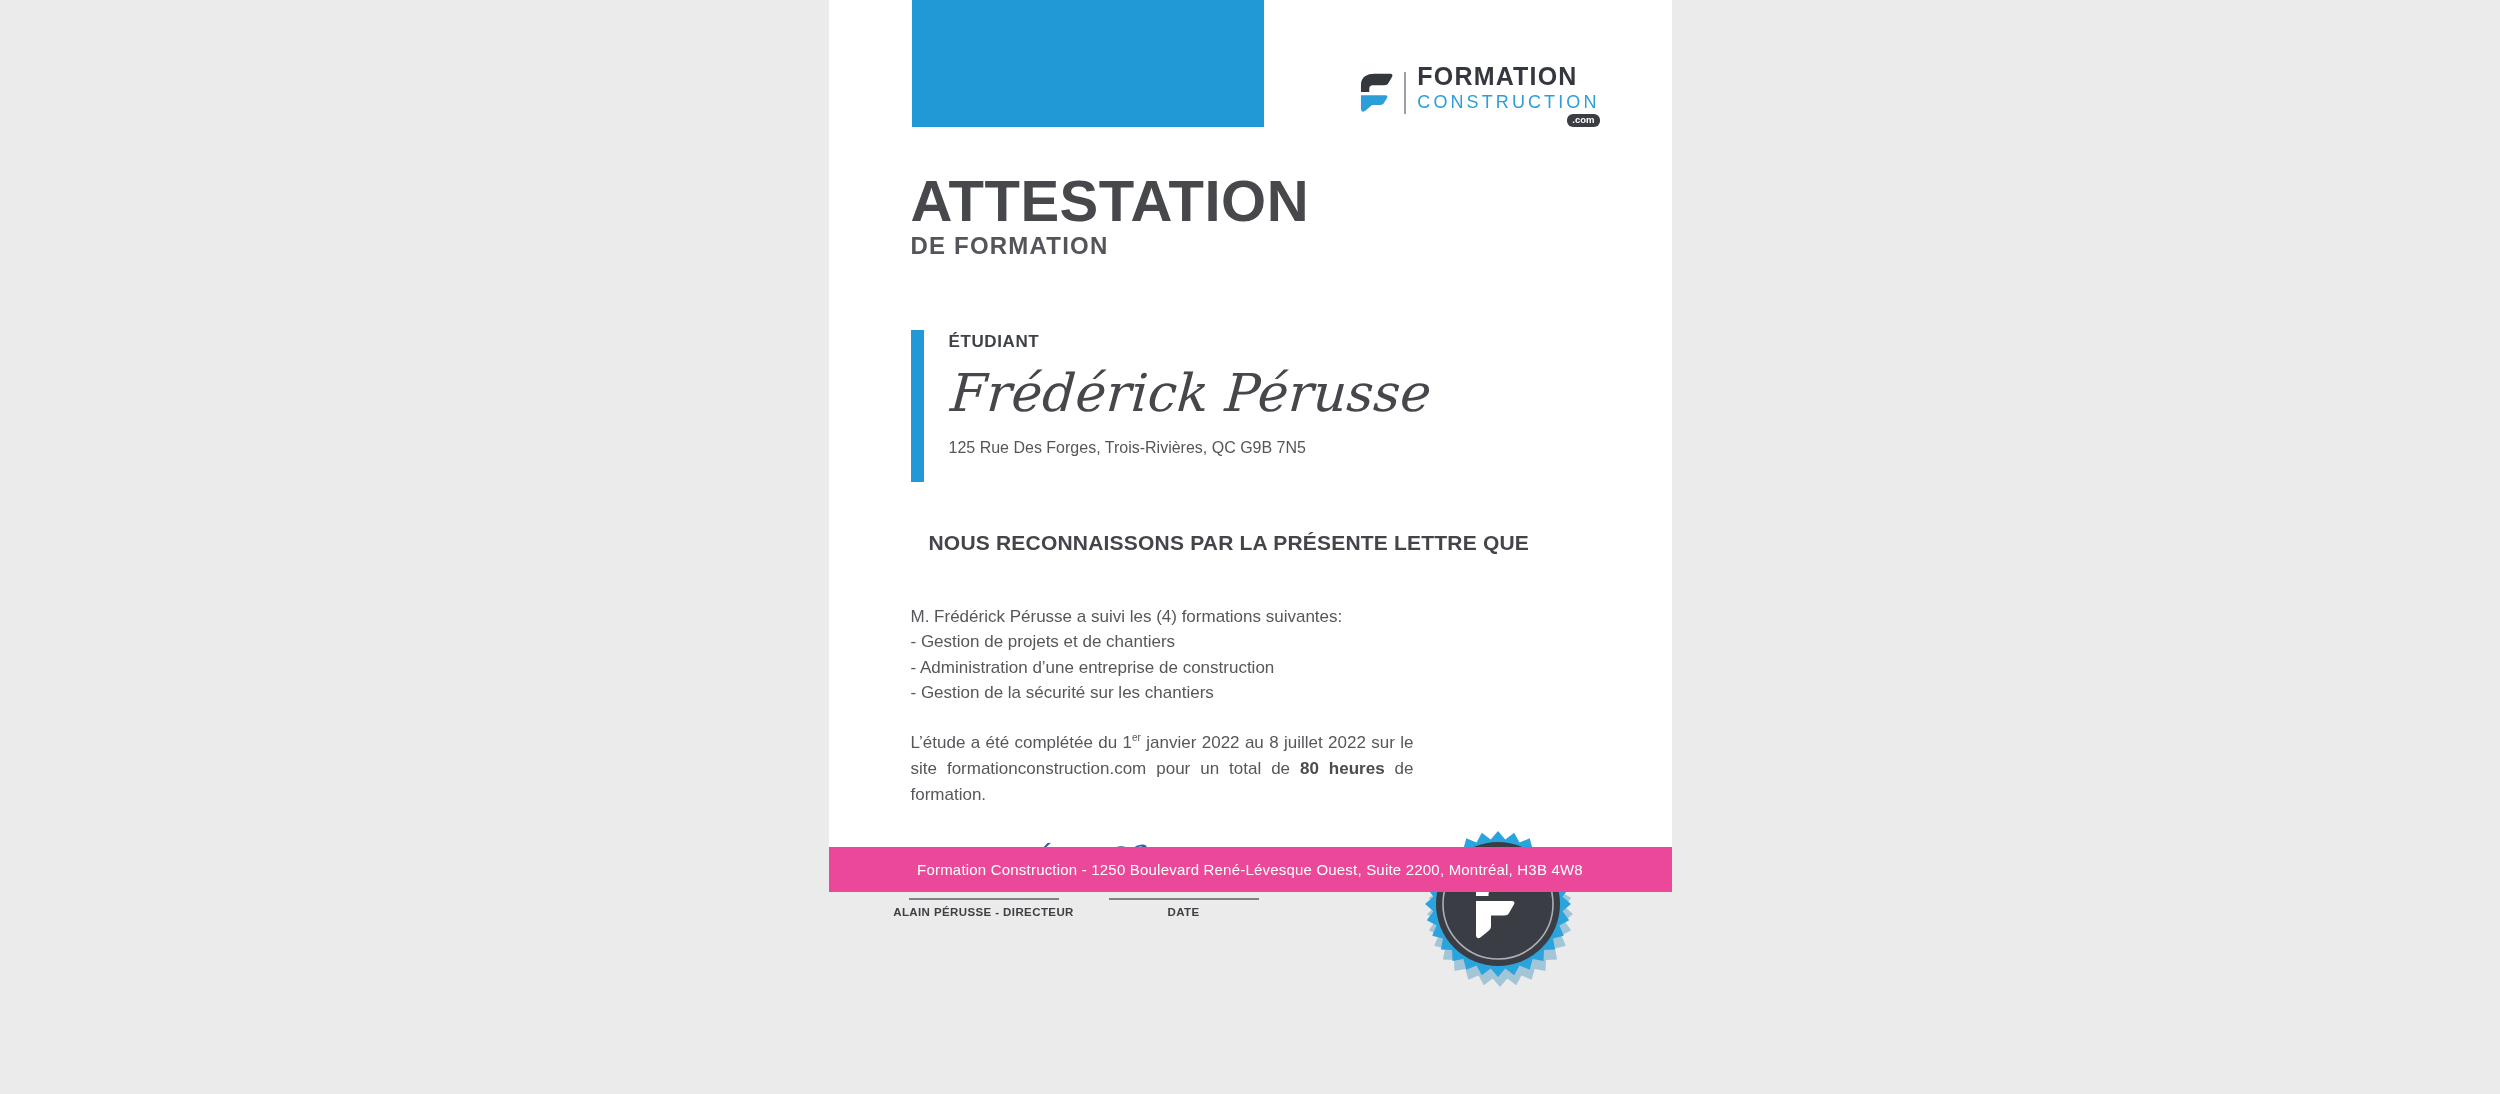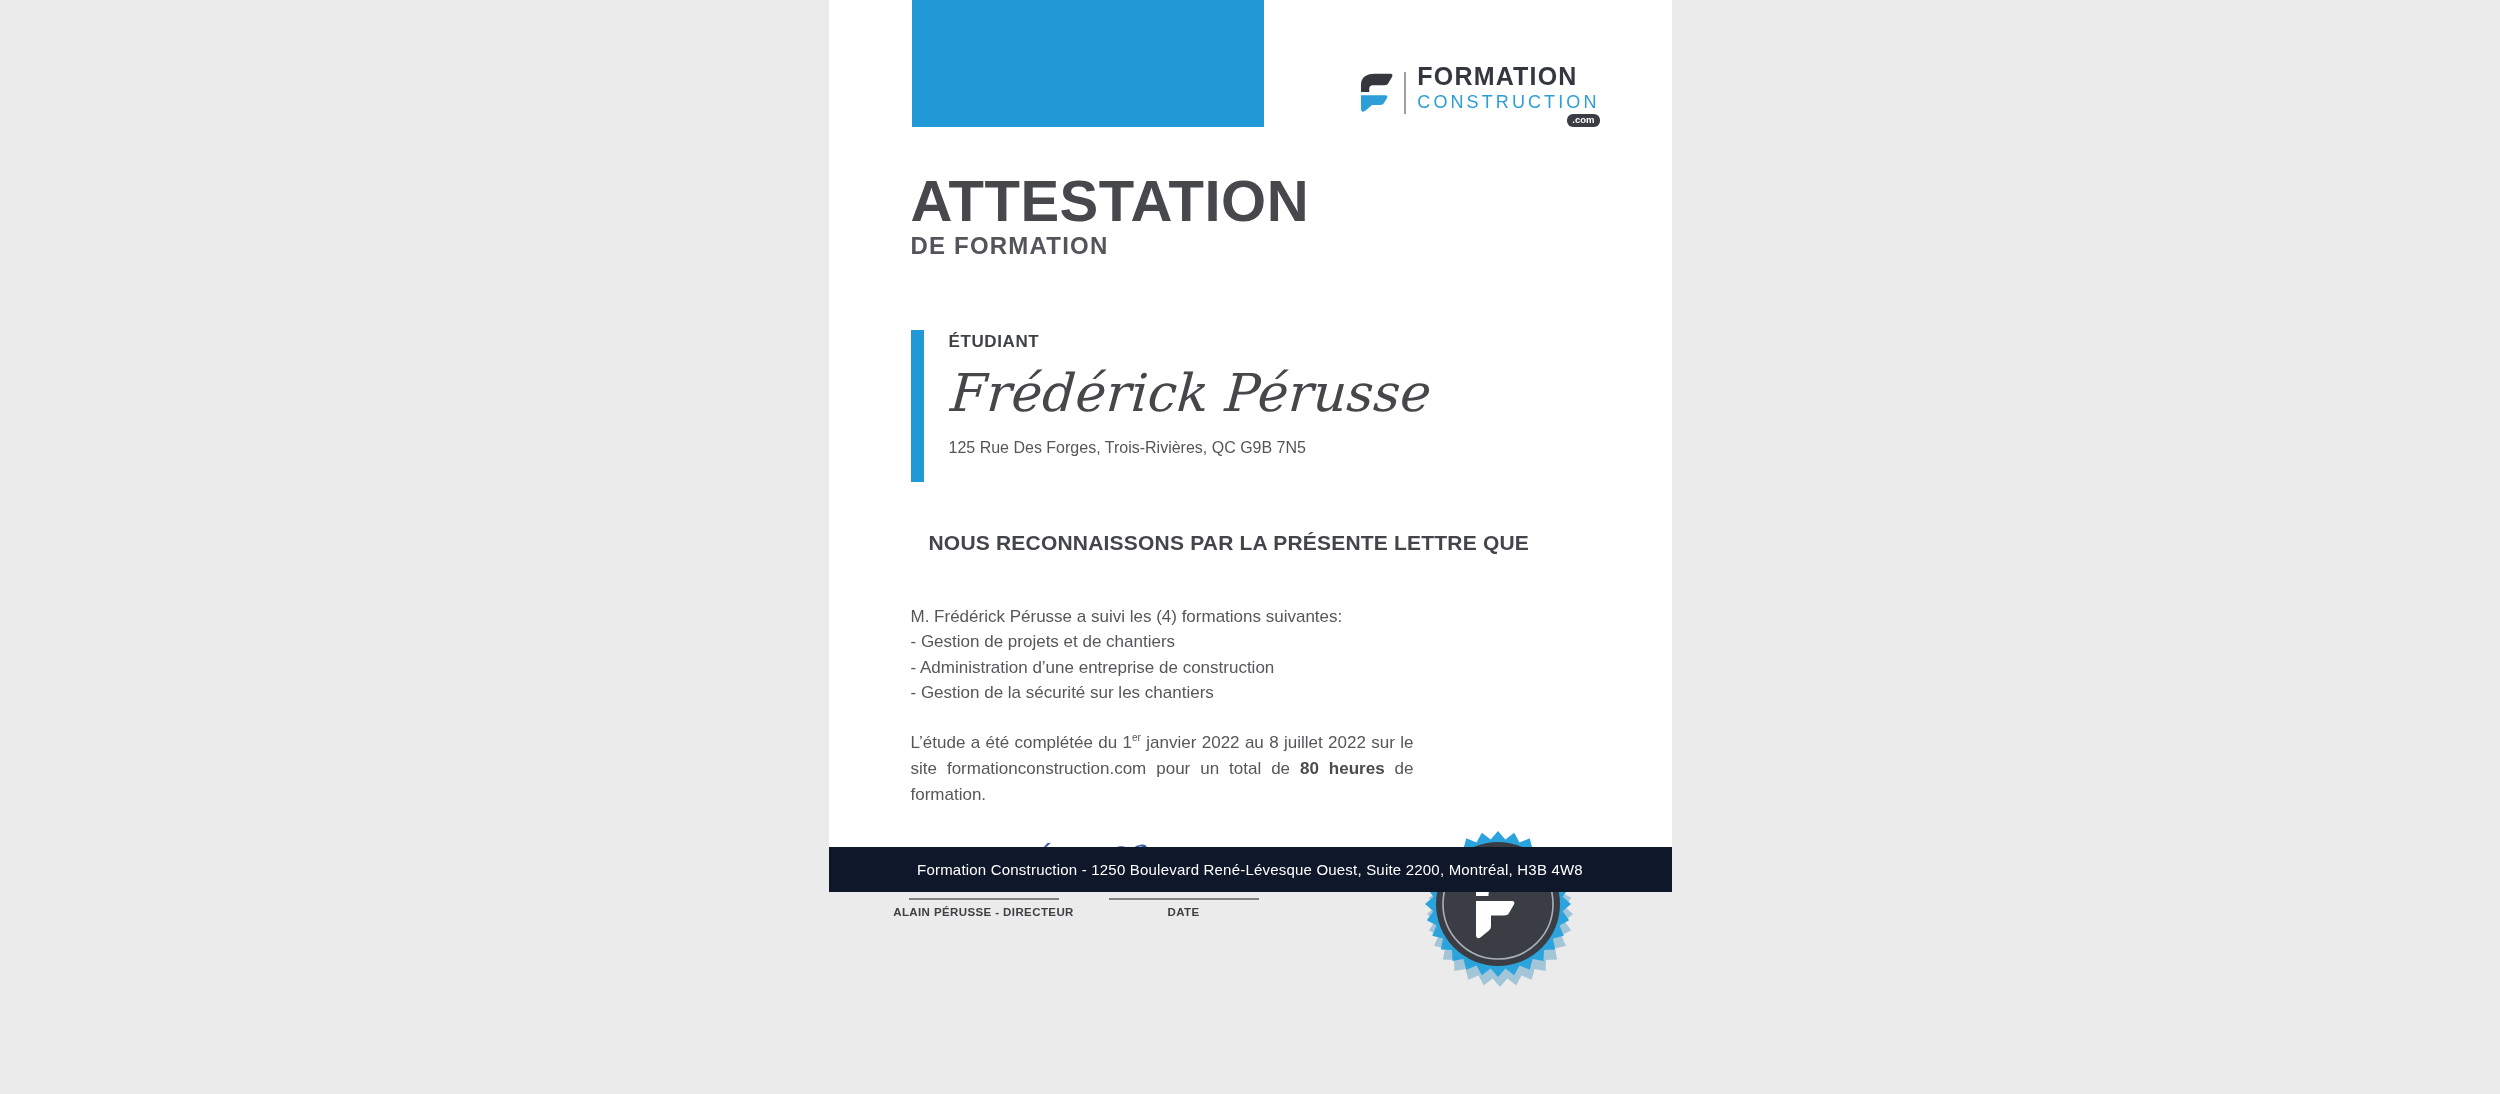--- a/index.html
+++ b/index.html
@@ -124,21 +124,21 @@
     transform: rotate(-4deg) skewX(-14deg);
   }
 
   
   .seal { position: absolute; left: 595px; top: 830px; width: 152px; height: 158px; }
   .seal svg { width: 152px; height: 158px; }
 
   
   .footer {
     position: absolute; left: 0; right: 0; bottom: 0; height: 45px;
-    background: #0f172a; color: #ffffff;
+    background: #ec4899; color: #ffffff;
     font-size: 15px; letter-spacing: 0.2px;
     display: flex; align-items: center; justify-content: center;
   }
 </style>
 </head>
 <body>
 
 <div class="stage">
   <div class="paper">
 

